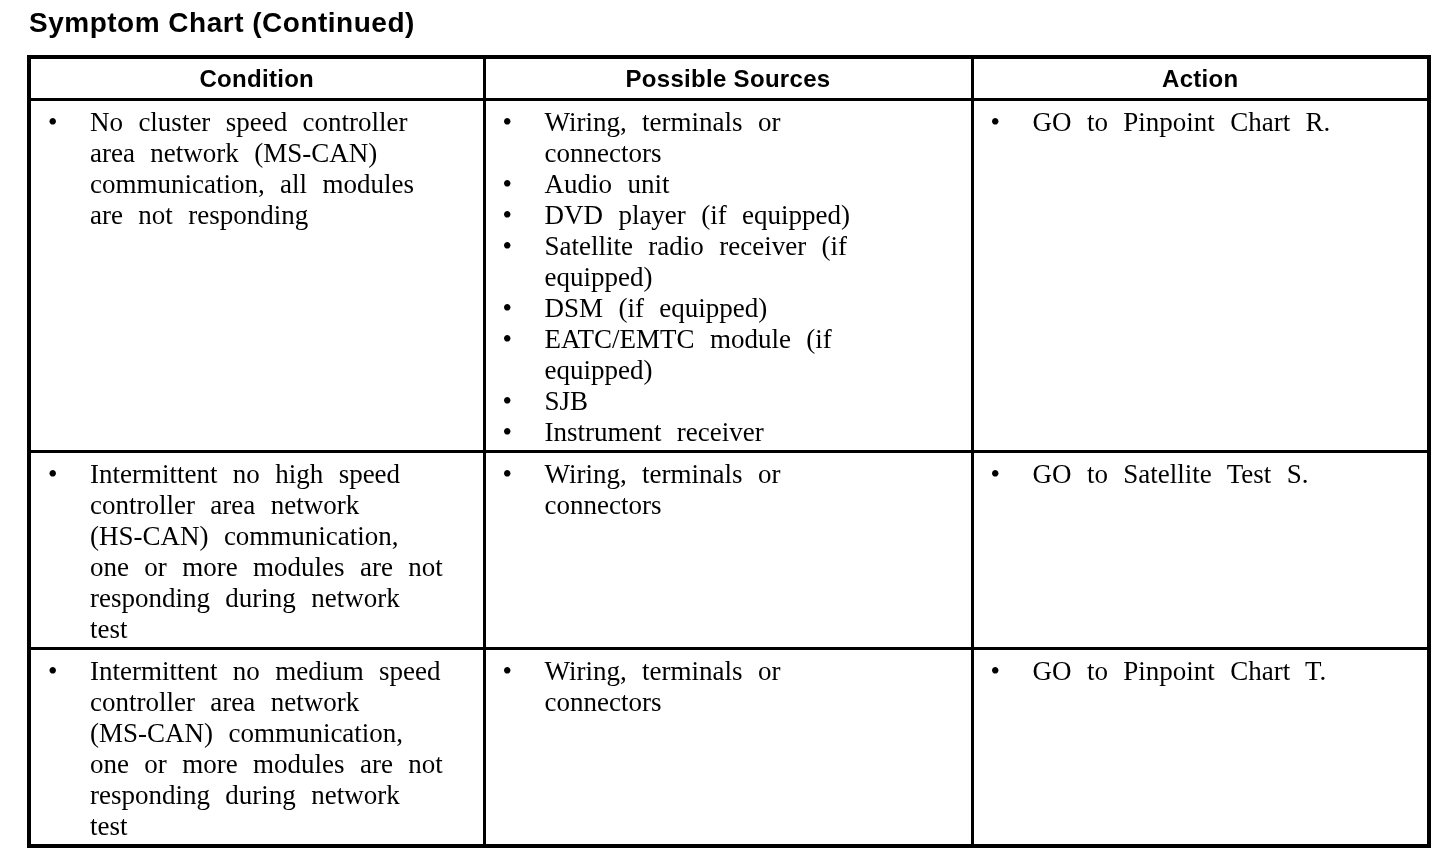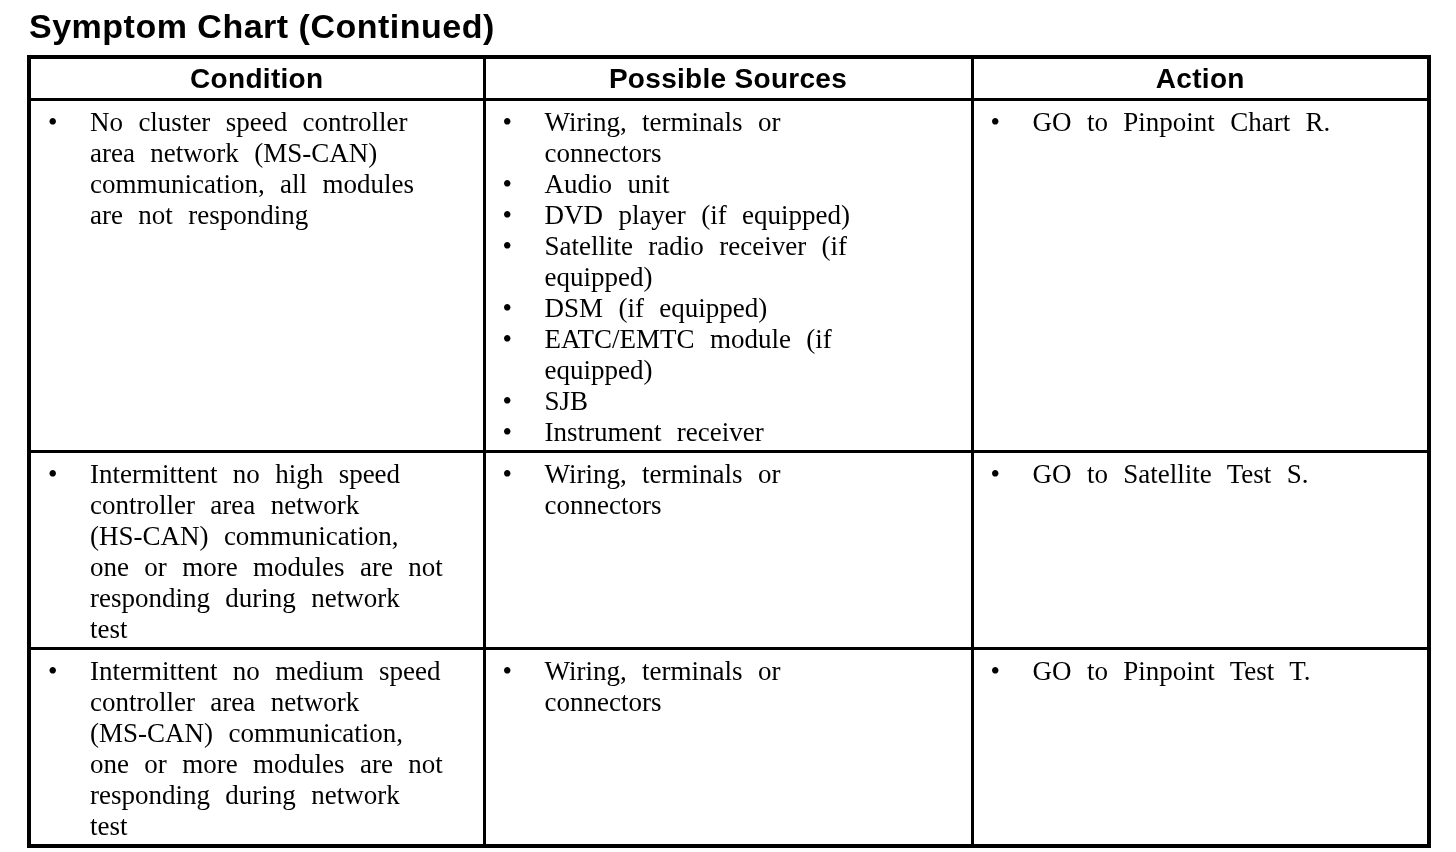--- a/index.html
+++ b/index.html
@@ -13,21 +13,21 @@
     width: 1456px;
     height: 852px;
     overflow: hidden;
   }
   .page-title {
     position: absolute;
     left: 29px;
     top: 7px;
     font-family: "Liberation Sans", sans-serif;
     font-weight: bold;
-    font-size: 34px;
+    font-size: 28px;
     letter-spacing: 0.5px;
     white-space: nowrap;
   }
   table.symptom-table {
     position: absolute;
     left: 27px;
     top: 55px;
     width: 1400px;
     border-collapse: collapse;
     table-layout: fixed;
@@ -39,21 +39,21 @@
   table.symptom-table th,
   table.symptom-table td {
     border: 3px solid #000;
   }
   table.symptom-table {
     border-width: 4px;
   }
   table.symptom-table th {
     font-family: "Liberation Sans", sans-serif;
     font-weight: bold;
-    font-size: 28px;
+    font-size: 24px;
     height: 39px;
     text-align: center;
     vertical-align: middle;
     padding: 0;
     letter-spacing: 0.3px;
   }
   table.symptom-table td {
     vertical-align: top;
     padding: 6px 6px 2px 14px;
     word-spacing: 0.32em;
@@ -217,19 +217,19 @@
             <span class="txt">Wiring, terminals or
 connectors</span>
           </li>
           </ul>
       </td>
       <td>
         <ul class="bullets">
 
         <li>
             <span class="dot">•</span>
-            <span class="txt">GO to Pinpoint Test T.</span>
+            <span class="txt">GO to Pinpoint Chart T.</span>
           </li>
           </ul>
       </td>
     </tr>
   </tbody>
 </table>
 
 </body></html>

